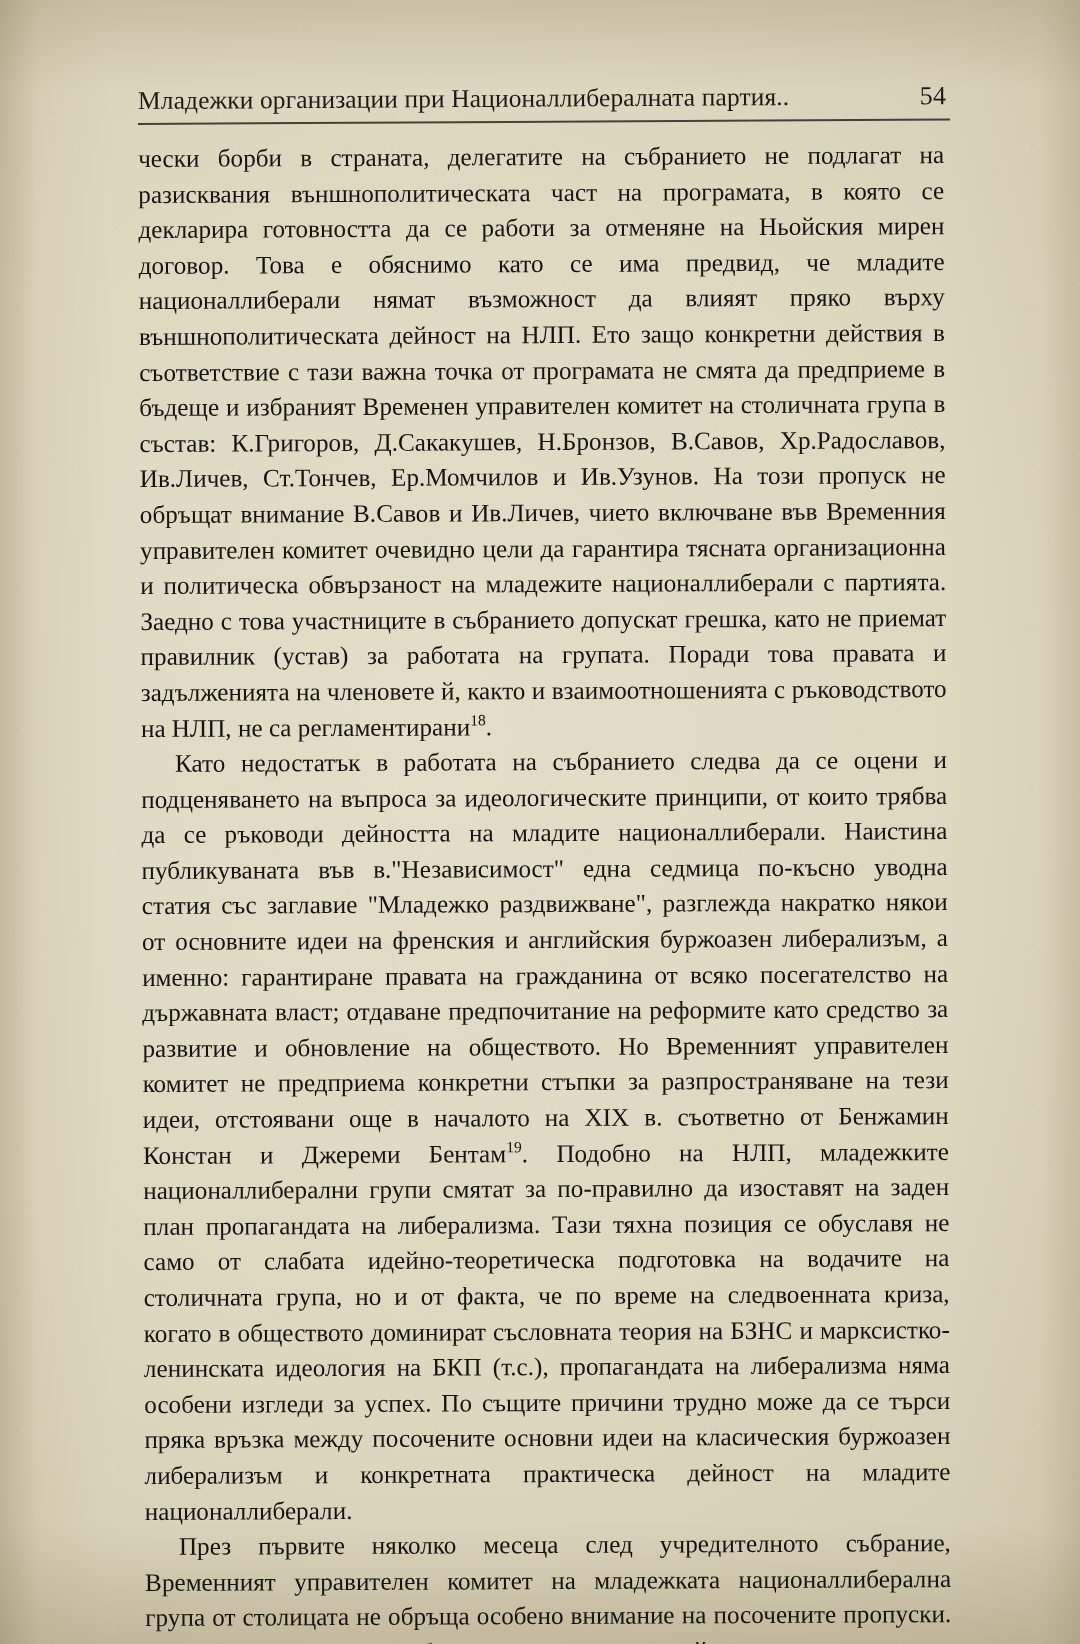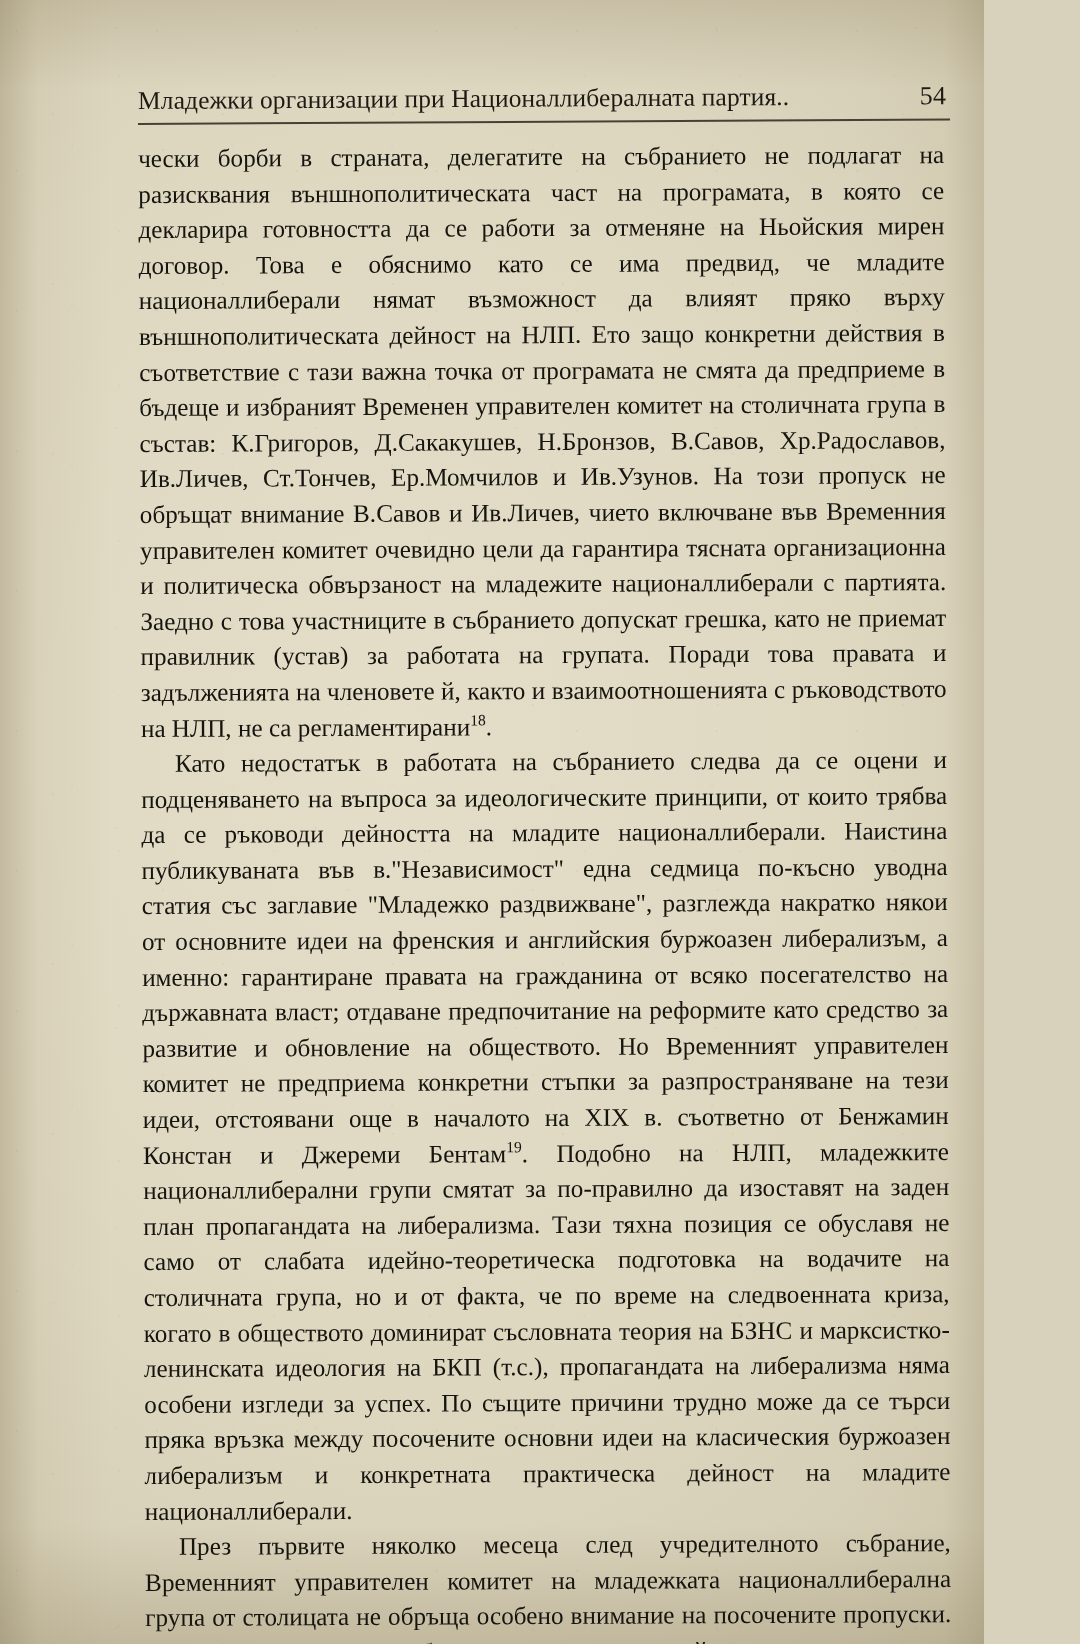--- a/index.html
+++ b/index.html
@@ -8,21 +8,21 @@
   }
   body {
     width: 1080px;
     height: 1644px;
     background: #d8d2bd;
     font-family: "Liberation Serif", serif;
     overflow: hidden;
   }
   .page {
     position: relative;
-    width: 984px;
+    width: 1080px;
     height: 1644px;
     background:
       radial-gradient(ellipse 120% 90% at 40% 45%, #e4dec9 0%, #ded7c0 45%, #d2cbb2 75%, #c3bca2 100%);
   }
   
   .grain {
     position: absolute;
     inset: 0;
     pointer-events: none;
     background:

